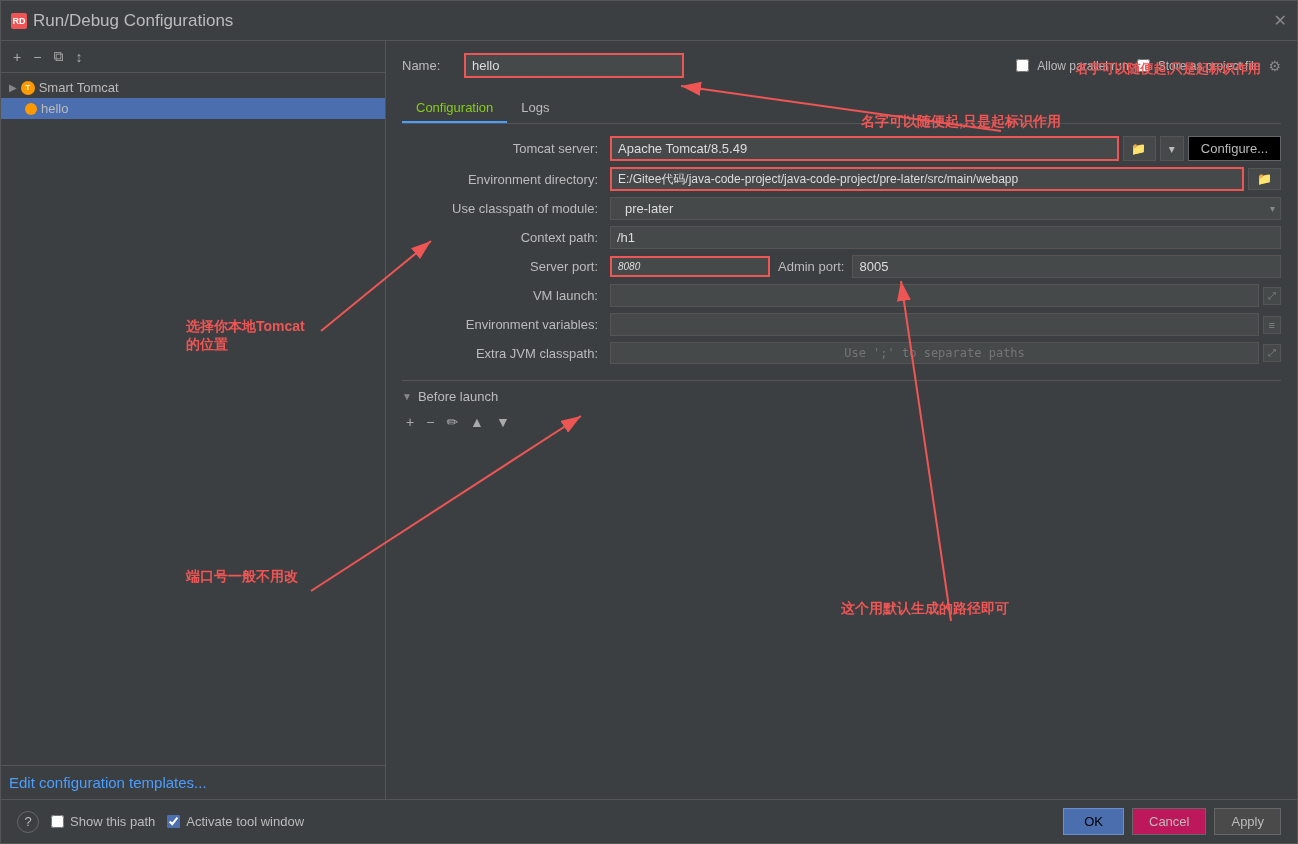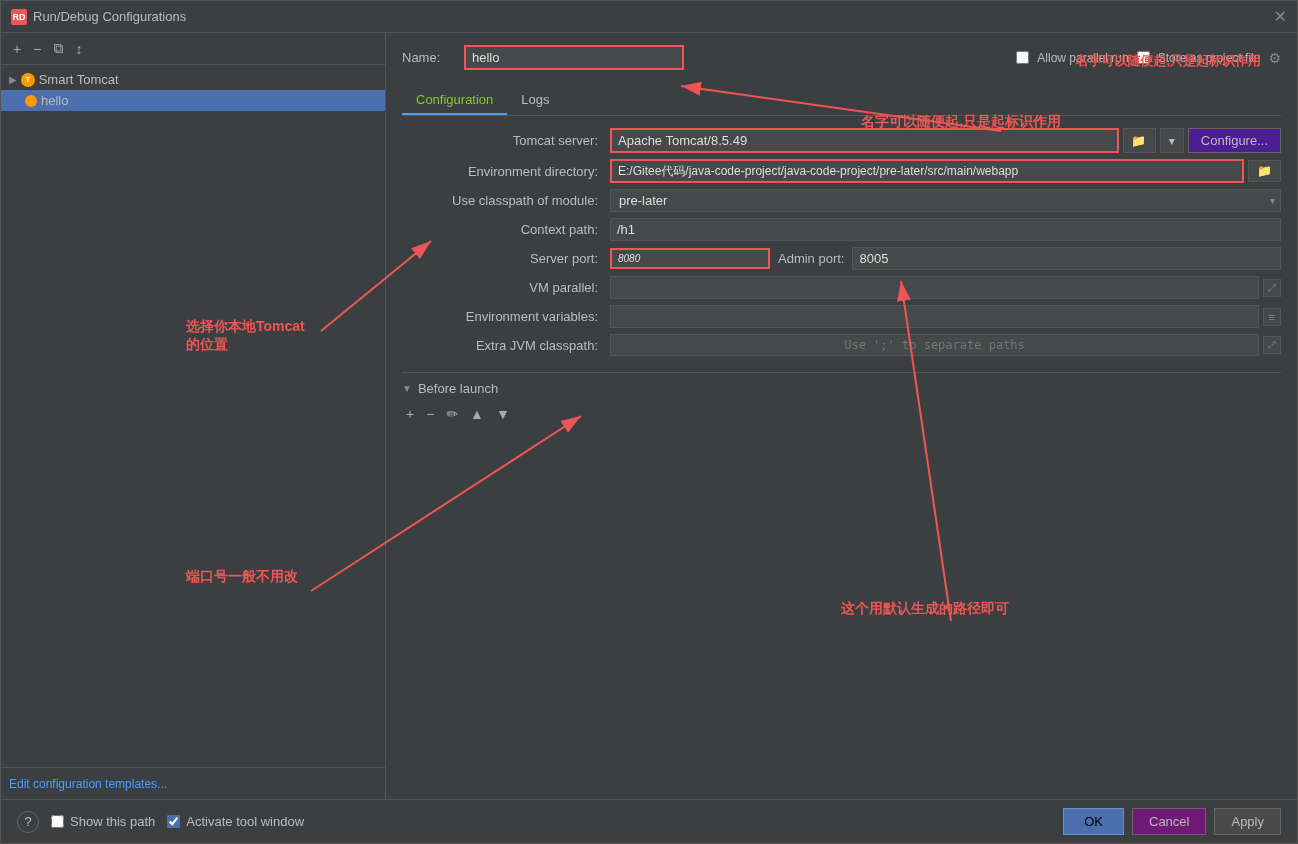--- a/index.html
+++ b/index.html
@@ -24,42 +24,42 @@
       position: relative;
     }
     .title-bar {
       background: #3c3f41;
       color: #bbb;
       padding: 6px 10px;
       display: flex;
       align-items: center;
       justify-content: space-between;
       border-bottom: 1px solid #555;
-      height: 32px;
+      height: 40px;
     }
     .title-bar-left {
       display: flex;
       align-items: center;
       gap: 6px;
     }
     .title-icon {
       width: 16px;
       height: 16px;
       background: #e55;
       border-radius: 2px;
       display: flex;
       align-items: center;
       justify-content: center;
       font-size: 9px;
       color: white;
       font-weight: bold;
     }
     .title-text {
       color: #bbb;
-      font-size: 13px;
+      font-size: 17px;
     }
     .close-btn {
       color: #888;
       cursor: pointer;
       font-size: 16px;
     }
     .main-content {
       display: flex;
       flex: 1;
       overflow: hidden;
@@ -131,21 +131,21 @@
       border-radius: 50%;
       display: inline-block;
     }
     .sidebar-footer {
       padding: 8px;
       border-top: 1px solid #555;
     }
     .edit-templates-link {
       color: #4a9eff;
       cursor: pointer;
-      font-size: 12px;
+      font-size: 15px;
     }
     .right-panel {
       flex: 1;
       display: flex;
       flex-direction: column;
       background: #3c3f41;
       padding: 12px 16px;
     }
     .name-row {
       display: flex;
@@ -242,21 +242,21 @@
     }
     .tomcat-btn {
       background: #45494a;
       border: 1px solid #555;
       color: #bbb;
       padding: 3px 8px;
       cursor: pointer;
       font-size: 12px;
     }
     .configure-btn {
-      background: #4c1d95;
+      background: #000000;
       border: 1px solid #666;
       color: #bbb;
       padding: 4px 12px;
       cursor: pointer;
       font-size: 13px;
       white-space: nowrap;
     }
     .deployment-row {
       display: flex;
       gap: 4px;
@@ -269,21 +269,21 @@
       color: #ddd;
       padding: 3px 6px;
       font-size: 12px;
       outline: none;
     }
     .module-select {
       flex: 1;
       background: #45494a;
       border: 1px solid #555;
       color: #ddd;
-      padding: 3px 8px;
+      padding: 3px 14px;
       font-size: 13px;
       outline: none;
       appearance: none;
       -webkit-appearance: none;
     }
     .port-row {
       display: flex;
       align-items: center;
       gap: 8px;
     }
@@ -410,21 +410,21 @@
     }
     .ok-btn {
       background: #4b6eaf;
       border: 1px solid #6b8ecf;
       color: #000000;
       padding: 5px 20px;
       cursor: pointer;
       font-size: 13px;
     }
     .cancel-btn {
-      background: #701a75;
+      background: #be185d;
       border: 1px solid #666;
       color: #bbb;
       padding: 5px 16px;
       cursor: pointer;
       font-size: 13px;
     }
     .apply-btn {
       background: #4a4a4a;
       border: 1px solid #666;
       color: #bbb;
@@ -572,21 +572,21 @@
         <span class="form-label">Context path:</span>
         <input class="form-input" type="text" value="/h1" style="">
 
         <span class="form-label">Server port:</span>
         <div class="port-row">
           <input class="port-input-highlighted" type="text" value="8080" style="">
           <span class="admin-port-label">Admin port:</span>
           <input class="admin-port-input" type="text" value="8005" style="">
         </div>
 
-        <span class="form-label">VM parallel:</span>
+        <span class="form-label">VM launch:</span>
         <div class="vm-row">
           <input class="vm-input" type="text" value="" style="">
           <button class="expand-btn">⤢</button>
         </div>
 
         <span class="form-label">Environment variables:</span>
         <div class="env-row">
           <input class="env-input" type="text" value="" style="">
           <button class="env-btn">≡</button>
         </div>

